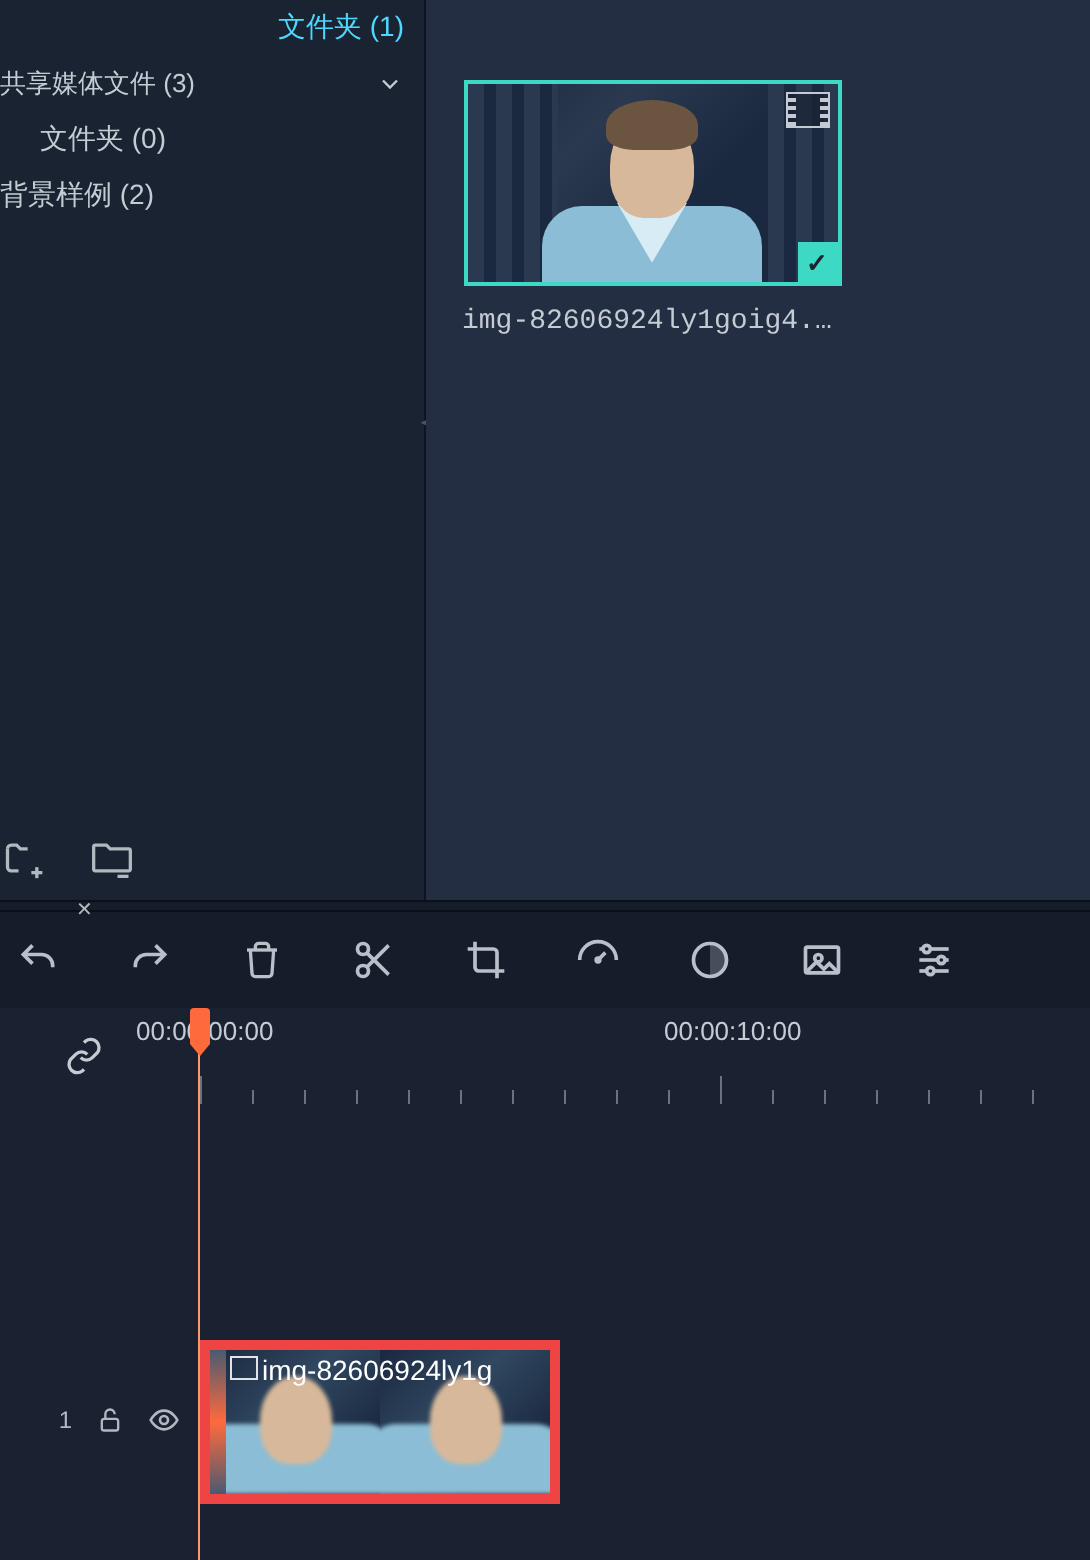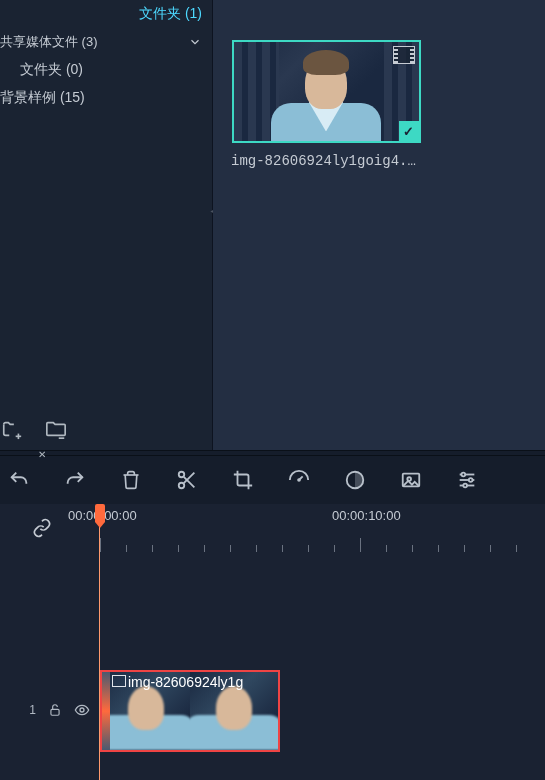--- a/index.html
+++ b/index.html
@@ -353,21 +353,21 @@
     }
     
     .track1 { top: 118px; height: 80px; }
     
     .clip {
       position: absolute;
       left: 100px;
       top: 118px;
       width: 180px;
       height: 82px;
-      border: 2px solid #ef4444;
+      border: 5px solid #ef4444;
       background: #1a2840;
       overflow: hidden;
     }
     
     .clip-gradient {
       position: absolute;
       left: 0;
       top: 0;
       bottom: 0;
       width: 8px;
@@ -448,21 +448,21 @@
       <span class="expand-icon">
         <svg width="14" height="14" viewBox="0 0 24 24" fill="none" stroke="currentColor" stroke-width="2">
             <polyline points="6 9 12 15 18 9"></polyline>
           </svg>
       </span>
     </div>
     <div class="tree-item indent2">
       <span>文件夹 (0)</span>
     </div>
     <div class="tree-item indent1">
-      <span>背景样例 (15)</span>
+      <span>背景样例 (2)</span>
     </div>
 
     <div class="sidebar-divider-handle">◀</div>
 
     <div class="sidebar-bottom">
       <span class="sidebar-btn">
         <svg width="24" height="22" viewBox="0 0 24 24" fill="none" stroke="currentColor" stroke-width="1.8">
           <path d="M3 7v10a2 2 0 0 0 2 2h4"></path>
             <path d="M3 7a2 2 0 0 1 2-2h3l2 2h4"></path>
           <line x1="16" y1="20" x2="22" y2="20"></line>

